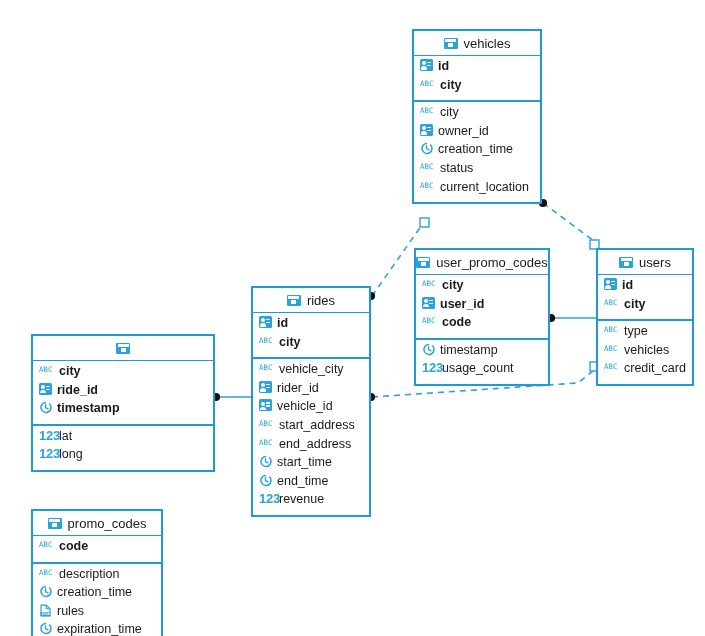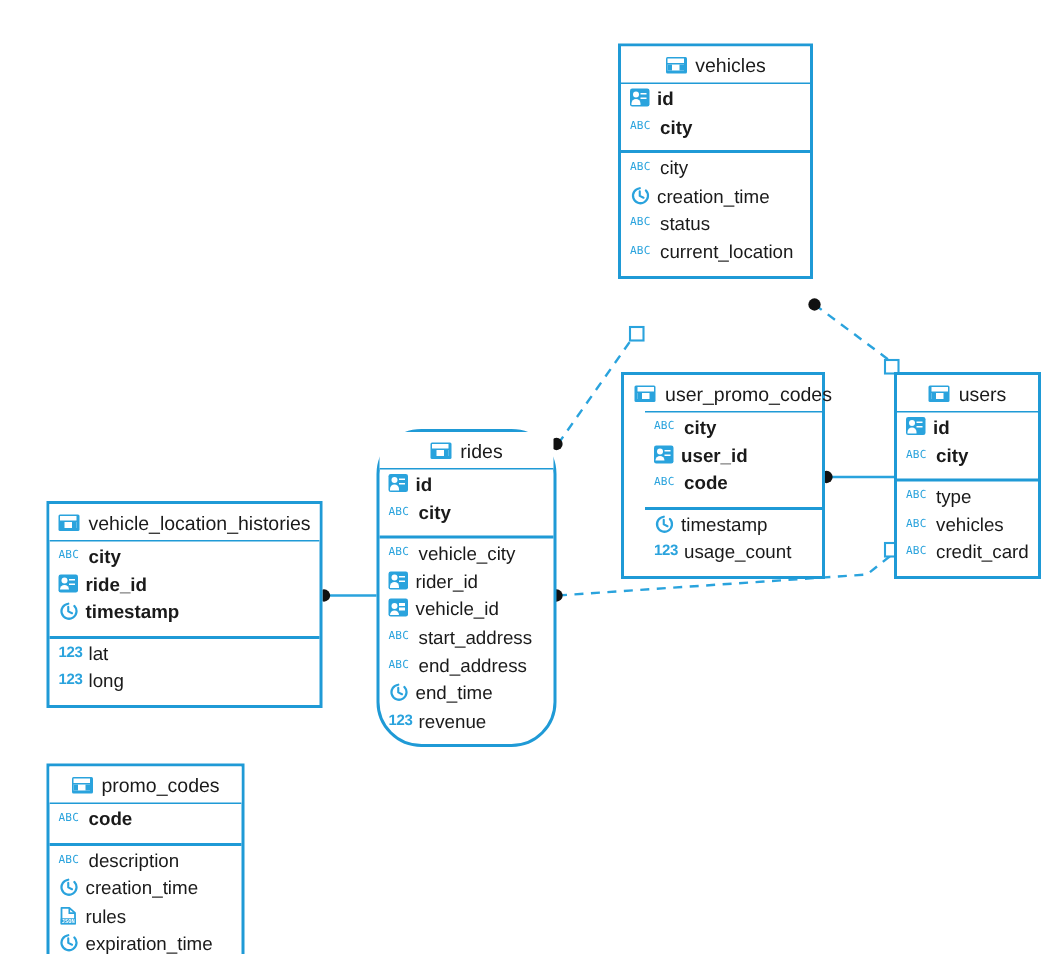--- a/index.html
+++ b/index.html
@@ -85,21 +85,21 @@
     width:15px;height:12px;
     font-family:"DejaVu Sans Mono","Liberation Mono",monospace;
     font-size:7.4px;font-weight:normal;line-height:12px;
     color:#2aa3dd;letter-spacing:0.1px;text-align:left;
   }
 
   
   .ic-123{
     width:15px;height:12px;
     font-family:"Liberation Sans","DejaVu Sans",sans-serif;
-    font-size:10px;font-weight:bold;line-height:13px;
+    font-size:13px;font-weight:bold;line-height:13px;
     color:#2aa3dd;letter-spacing:-0.2px;text-align:left;
   }
 
   
   .ic-clock{width:13px;height:13px;}
   .ic-clock svg{display:block;}
 
   
   .ic-json{width:13px;height:13px;}
   .ic-json svg{display:block;}
@@ -156,39 +156,45 @@
           <span class="ic ic-abc">ABC</span>
           <span class="field-name">city</span>
         </div>
       </div>
       <div class="field-section">
         <div class="field-row">
           <span class="ic ic-abc">ABC</span>
           <span class="field-name">city</span>
         </div>
         <div class="field-row">
+          <span class="ic ic-key">
+            <i></i>
+          </span>
+          <span class="field-name">owner_id</span>
+        </div>
+        <div class="field-row">
           <span class="ic ic-clock">
             <svg width="13" height="13" viewBox="0 0 13 13">
               <path d="M10.6 3.0 A5 5 0 1 1 6.5 1.5" fill="none" stroke="#2aa3dd" stroke-width="1.5" stroke-linecap="round"></path>
               <path d="M6.5 3.6 L6.5 6.6 L9.0 7.8" fill="none" stroke="#2aa3dd" stroke-width="1.4" stroke-linecap="round" stroke-linejoin="round"></path>
             </svg>
           </span>
           <span class="field-name">creation_time</span>
         </div>
         <div class="field-row">
           <span class="ic ic-abc">ABC</span>
           <span class="field-name">status</span>
         </div>
         <div class="field-row">
           <span class="ic ic-abc">ABC</span>
           <span class="field-name">current_location</span>
         </div>
       </div>
     </div>
-    <div class="table-node" style="left: 414px; top: 248px; width: 136px; padding-left: 14px;">
+    <div class="table-node" style="left: 414px; top: 248px; width: 136px;">
       <div class="tbl-header">
         <span class="ic ic-table"></span>
         <span class="tbl-title">user_promo_codes</span>
       </div>
       <div class="key-section">
         <div class="field-row pk">
           <span class="ic ic-abc">ABC</span>
           <span class="field-name">city</span>
         </div>
         <div class="field-row pk">
@@ -243,21 +249,21 @@
         <div class="field-row">
           <span class="ic ic-abc">ABC</span>
           <span class="field-name">vehicles</span>
         </div>
         <div class="field-row">
           <span class="ic ic-abc">ABC</span>
           <span class="field-name">credit_card</span>
         </div>
       </div>
     </div>
-    <div class="table-node" style="left: 251px; top: 286px; width: 120px; border-radius: 30px;">
+    <div class="table-node" style="left: 251px; top: 286px; width: 120px;">
       <div class="tbl-header">
         <span class="ic ic-table"></span>
         <span class="tbl-title">rides</span>
       </div>
       <div class="key-section">
         <div class="field-row pk">
           <span class="ic ic-key">
             <i></i>
           </span>
           <span class="field-name">id</span>
@@ -284,40 +290,48 @@
           </span>
           <span class="field-name">vehicle_id</span>
         </div>
         <div class="field-row">
           <span class="ic ic-abc">ABC</span>
           <span class="field-name">start_address</span>
         </div>
         <div class="field-row">
           <span class="ic ic-abc">ABC</span>
           <span class="field-name">end_address</span>
+        </div>
+        <div class="field-row">
+          <span class="ic ic-clock">
+            <svg width="13" height="13" viewBox="0 0 13 13">
+              <path d="M10.6 3.0 A5 5 0 1 1 6.5 1.5" fill="none" stroke="#2aa3dd" stroke-width="1.5" stroke-linecap="round"></path>
+              <path d="M6.5 3.6 L6.5 6.6 L9.0 7.8" fill="none" stroke="#2aa3dd" stroke-width="1.4" stroke-linecap="round" stroke-linejoin="round"></path>
+            </svg>
+          </span>
+          <span class="field-name">start_time</span>
         </div>
         <div class="field-row">
           <span class="ic ic-clock">
             <svg width="13" height="13" viewBox="0 0 13 13">
               <path d="M10.6 3.0 A5 5 0 1 1 6.5 1.5" fill="none" stroke="#2aa3dd" stroke-width="1.5" stroke-linecap="round"></path>
               <path d="M6.5 3.6 L6.5 6.6 L9.0 7.8" fill="none" stroke="#2aa3dd" stroke-width="1.4" stroke-linecap="round" stroke-linejoin="round"></path>
             </svg>
           </span>
           <span class="field-name">end_time</span>
         </div>
         <div class="field-row">
           <span class="ic ic-123">123</span>
           <span class="field-name">revenue</span>
         </div>
       </div>
     </div>
     <div class="table-node" style="left: 31px; top: 334px; width: 184px;">
       <div class="tbl-header">
         <span class="ic ic-table"></span>
-        <span class="tbl-title">vehicle_location_histories</span>
       </div>
       <div class="key-section">
         <div class="field-row pk">
           <span class="ic ic-abc">ABC</span>
           <span class="field-name">city</span>
         </div>
         <div class="field-row pk">
           <span class="ic ic-key">
             <i></i>
           </span>

